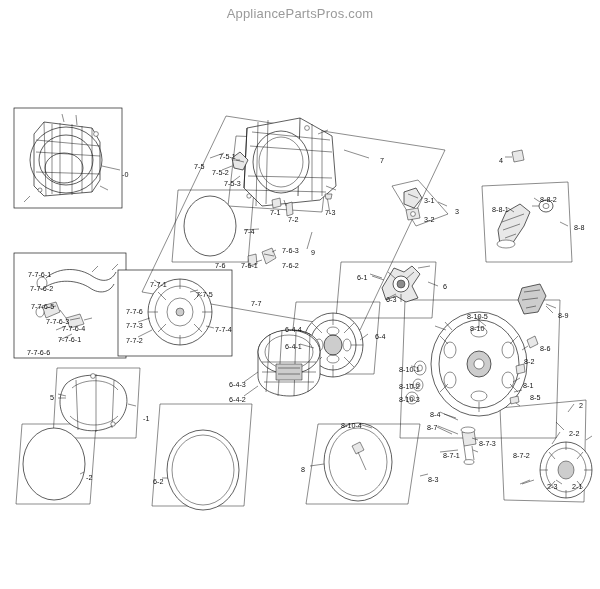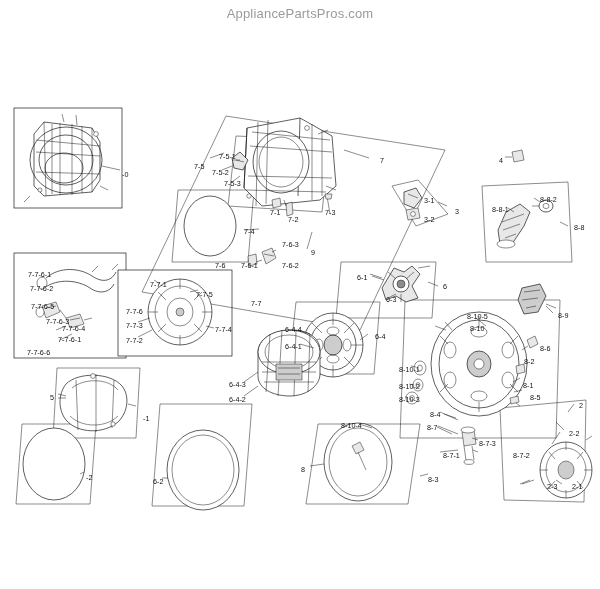--- a/index.html
+++ b/index.html
@@ -385,21 +385,21 @@
     <div class="lbl" style="left: 288px; top: 216px;">7-2</div>
     <div class="lbl" style="left: 325px; top: 209px;">7-3</div>
     <div class="lbl" style="left: 244px; top: 228px;">7-4</div>
     <div class="lbl" style="left: 194px; top: 163px;">7-5</div>
     <div class="lbl" style="left: 219px; top: 153px;">7-5-1</div>
     <div class="lbl" style="left: 212px; top: 169px;">7-5-2</div>
     <div class="lbl" style="left: 224px; top: 180px;">7-5-3</div>
     <div class="lbl" style="left: 215px; top: 262px;">7-6</div>
     <div class="lbl" style="left: 241px; top: 262px;">7-6-1</div>
     <div class="lbl" style="left: 282px; top: 262px;">7-6-2</div>
-    <div class="lbl" style="left: 282px; top: 241px;">7-6-3</div>
+    <div class="lbl" style="left: 282px; top: 247px;">7-6-3</div>
     <div class="lbl" style="left: 251px; top: 300px;">7-7</div>
     <div class="lbl" style="left: 150px; top: 281px;">7-7-1</div>
     <div class="lbl" style="left: 126px; top: 337px;">7-7-2</div>
     <div class="lbl" style="left: 126px; top: 322px;">7-7-3</div>
     <div class="lbl" style="left: 215px; top: 326px;">7-7-4</div>
     <div class="lbl" style="left: 196px; top: 291px;">7-7-5</div>
     <div class="lbl" style="left: 126px; top: 308px;">7-7-6</div>
     <div class="lbl" style="left: 28px; top: 271px;">7-7-6-1</div>
     <div class="lbl" style="left: 30px; top: 285px;">7-7-6-2</div>
     <div class="lbl" style="left: 31px; top: 303px;">7-7-6-5</div>

